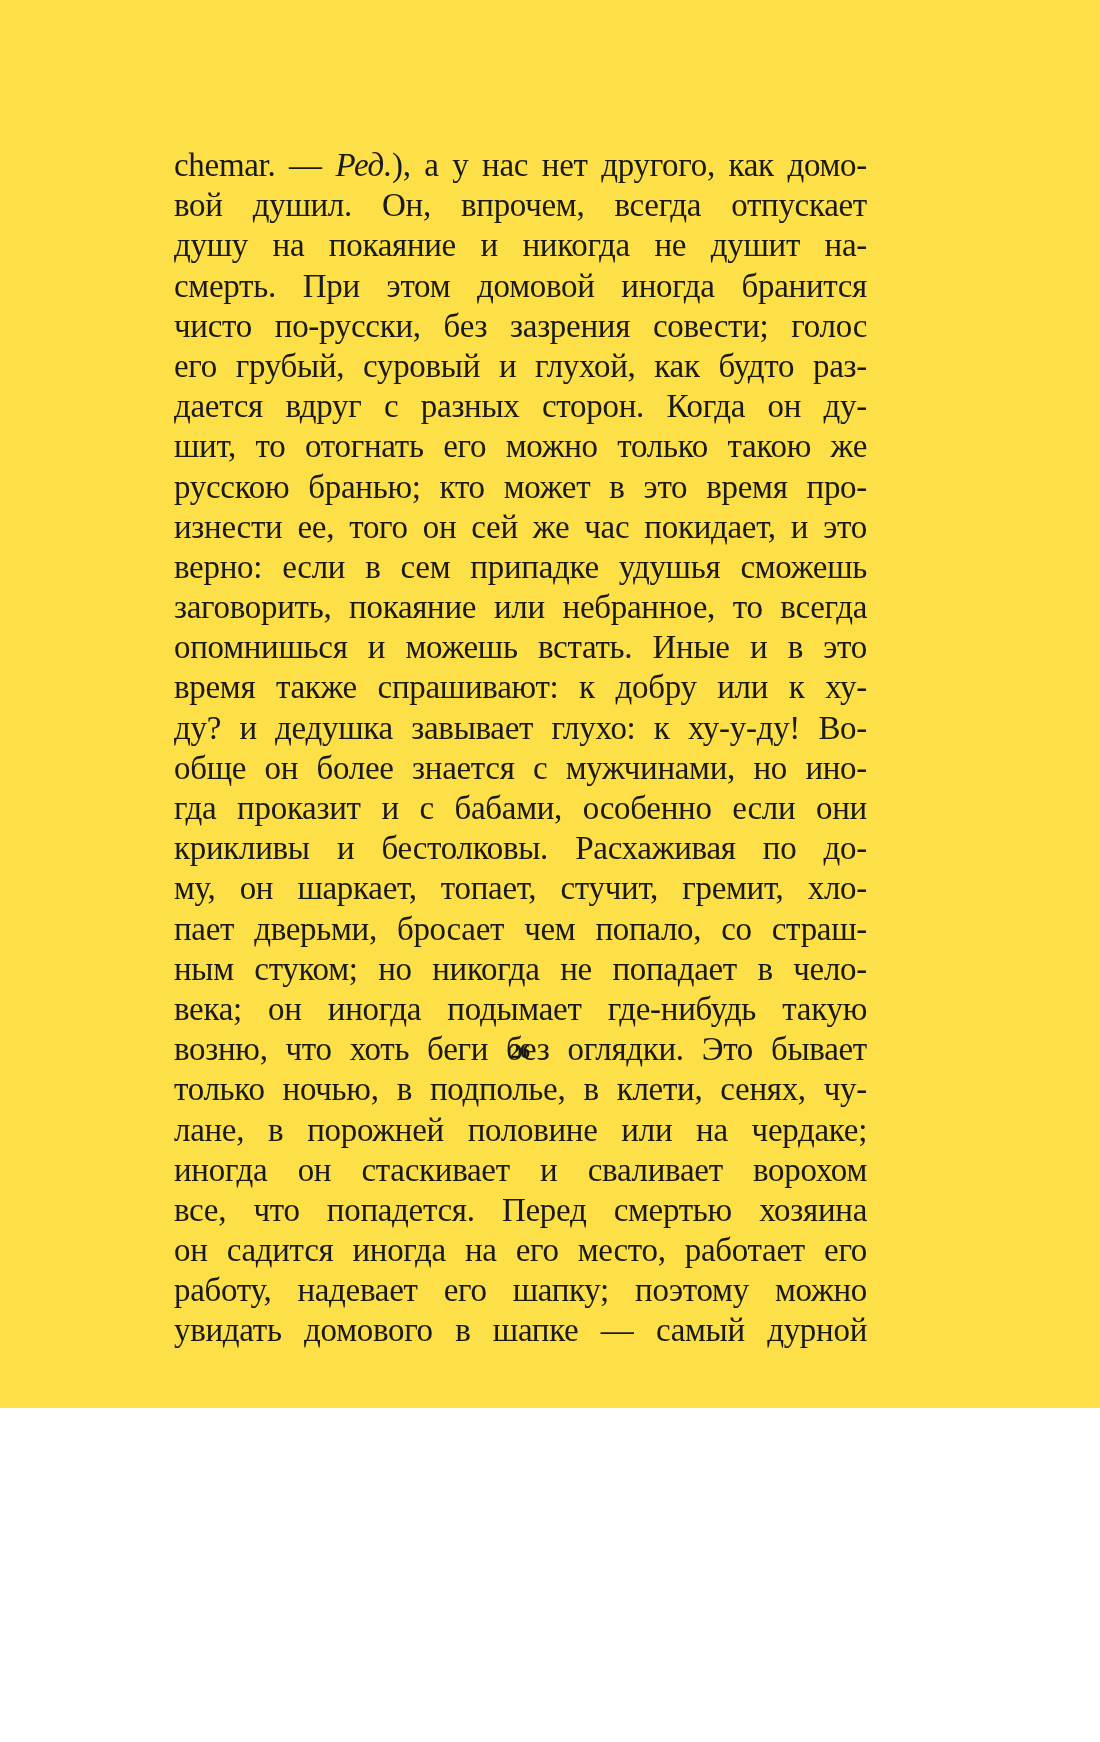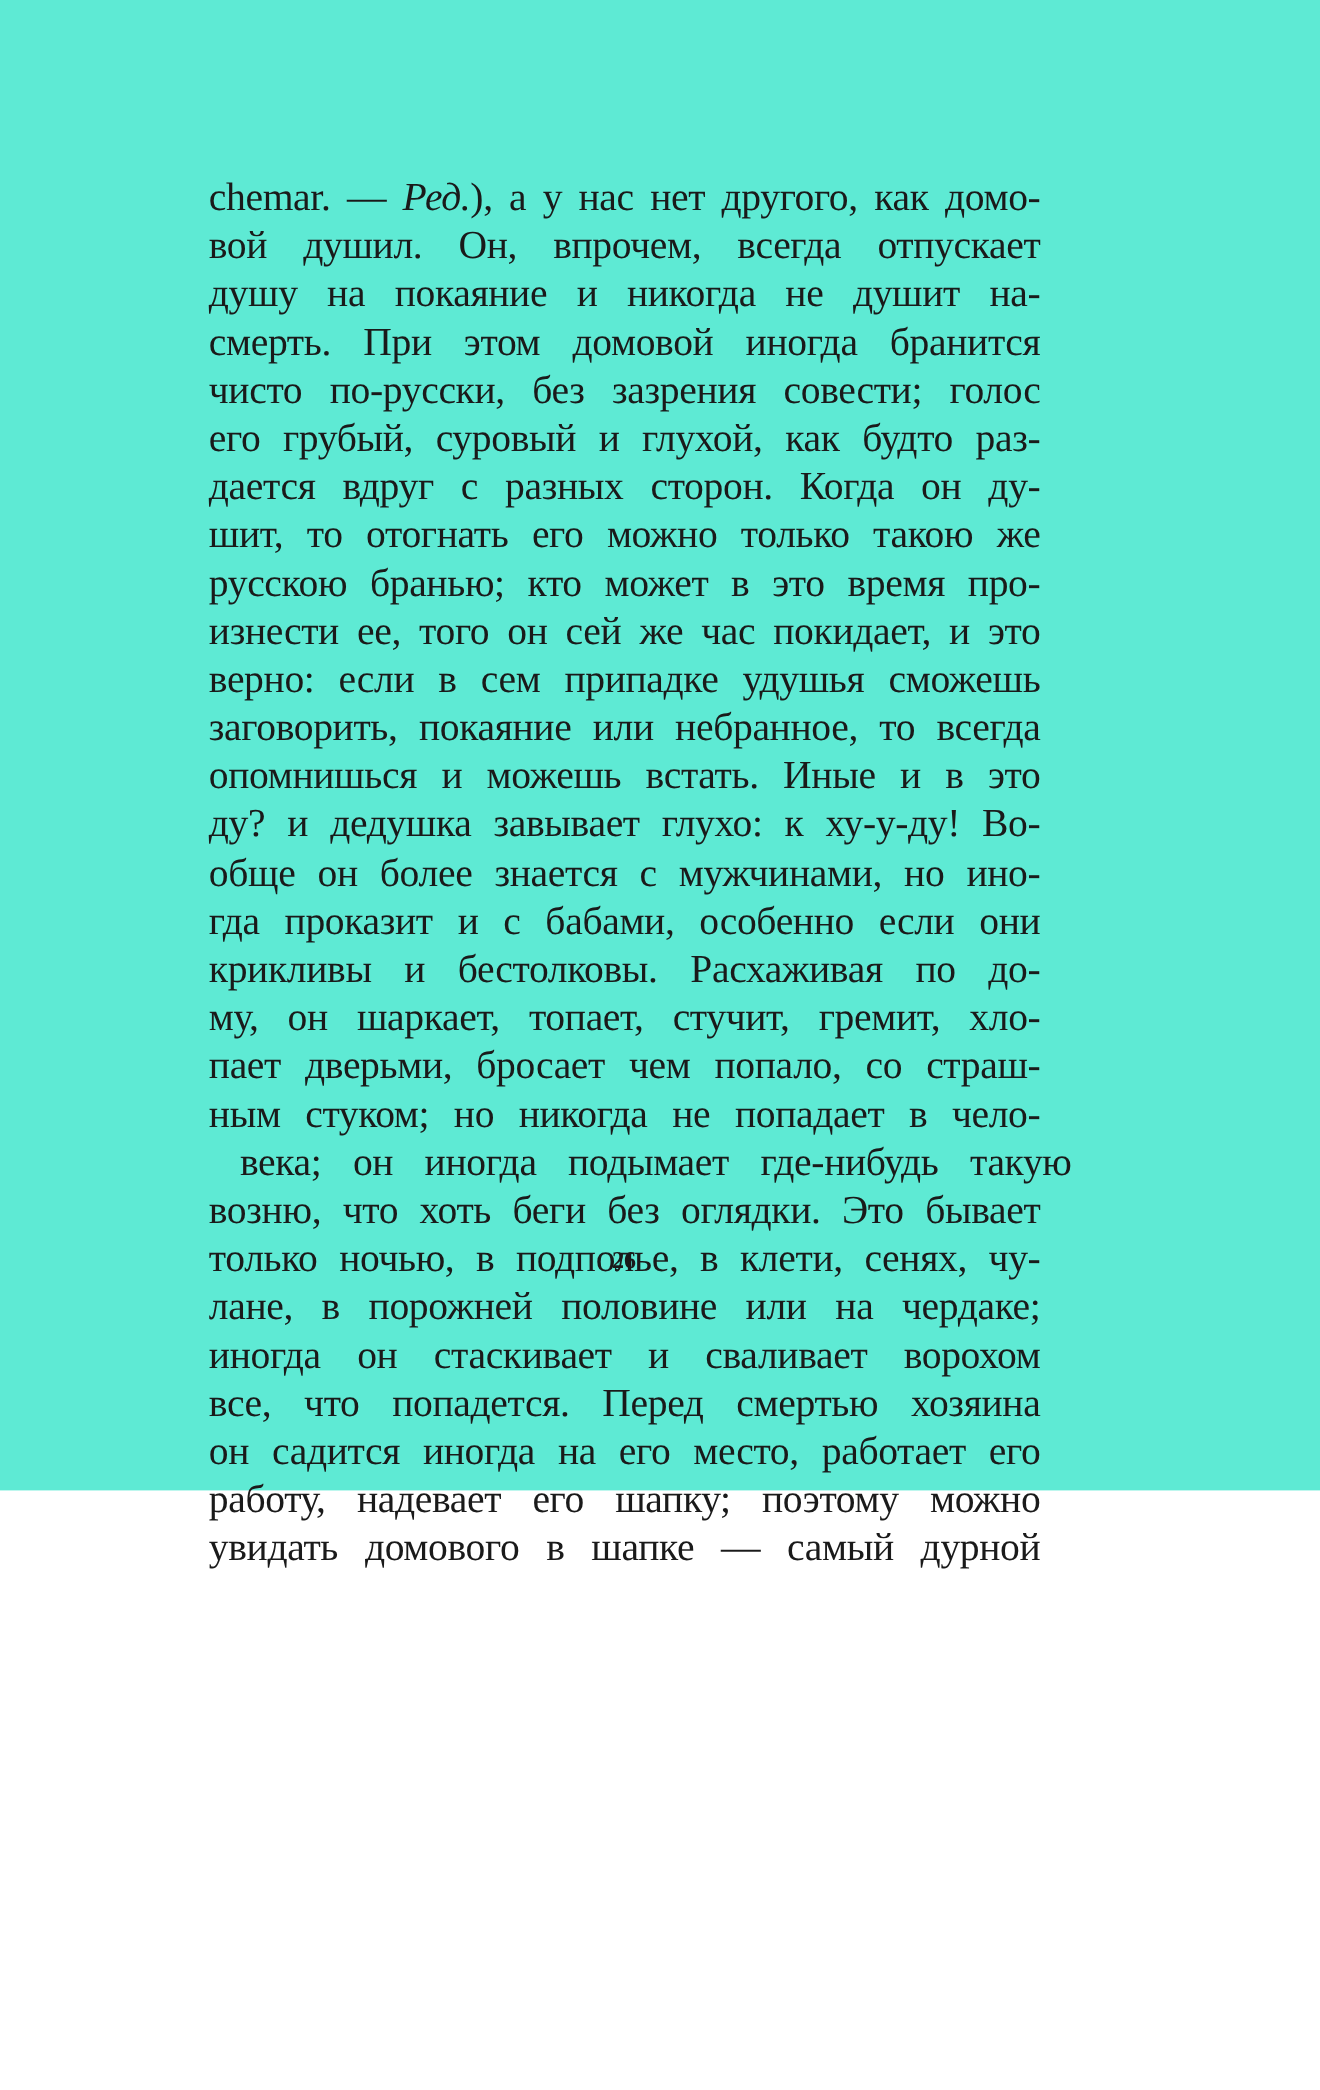--- a/index.html
+++ b/index.html
@@ -1,17 +1,17 @@
 <!DOCTYPE html>
 <html><head>
   <meta charset="utf-8">
   <style>
     html, body { margin: 0; padding: 0; background: #ffffff; }
     body { width: 1100px; height: 1742px; position: relative; overflow: hidden; }
-    .page { position: absolute; left: 0; top: 0; width: 1100px; height: 1242px; background: #5eead4; }
+    .page { position: absolute; left: 0; top: 0; width: 1100px; height: 1408px; background: #fde047; }
     .text-block {
       position: absolute;
       left: 174px;
       top: 145px;
       width: 693px;
       font-family: "Liberation Serif", "DejaVu Serif", serif;
       font-size: 33px;
       line-height: 40.2px;
       color: #1a1a1a;
     }
@@ -49,28 +49,29 @@
         <span class="line" style="display: block; width: 693px;">смерть. При этом домовой иногда бранится</span>
         <span class="line" style="display: block; width: 693px;">чисто по-русски, без зазрения совести; голос</span>
         <span class="line" style="display: block; width: 693px;">его грубый, суровый и глухой, как будто раз-</span>
         <span class="line" style="display: block; width: 693px;">дается вдруг с разных сторон. Когда он ду-</span>
         <span class="line" style="display: block; width: 693px;">шит, то отогнать его можно только такою же</span>
         <span class="line" style="display: block; width: 693px;">русскою бранью; кто может в это время про-</span>
         <span class="line" style="display: block; width: 693px;">изнести ее, того он сей же час покидает, и это</span>
         <span class="line" style="display: block; width: 693px;">верно: если в сем припадке удушья сможешь</span>
         <span class="line" style="display: block; width: 693px;">заговорить, покаяние или небранное, то всегда</span>
         <span class="line" style="display: block; width: 693px;">опомнишься и можешь встать. Иные и в это</span>
+        <span class="line" style="display: block; width: 693px;">время также спрашивают: к добру или к ху-</span>
         <span class="line" style="display: block; width: 693px;">ду? и дедушка завывает глухо: к ху-у-ду! Во-</span>
         <span class="line" style="display: block; width: 693px;">обще он более знается с мужчинами, но ино-</span>
         <span class="line" style="display: block; width: 693px;">гда проказит и с бабами, особенно если они</span>
         <span class="line" style="display: block; width: 693px;">крикливы и бестолковы. Расхаживая по до-</span>
         <span class="line" style="display: block; width: 693px;">му, он шаркает, топает, стучит, гремит, хло-</span>
         <span class="line" style="display: block; width: 693px;">пает дверьми, бросает чем попало, со страш-</span>
         <span class="line" style="display: block; width: 693px;">ным стуком; но никогда не попадает в чело-</span>
-        <span class="line" style="display: block; width: 693px; margin-left: 26px;">века; он иногда подымает где-нибудь такую</span>
+        <span class="line" style="display: block; width: 693px;">века; он иногда подымает где-нибудь такую</span>
         <span class="line" style="display: block; width: 693px;">возню, что хоть беги без оглядки. Это бывает</span>
         <span class="line" style="display: block; width: 693px;">только ночью, в подполье, в клети, сенях, чу-</span>
         <span class="line" style="display: block; width: 693px;">лане, в порожней половине или на чердаке;</span>
         <span class="line" style="display: block; width: 693px;">иногда он стаскивает и сваливает ворохом</span>
         <span class="line" style="display: block; width: 693px;">все, что попадется. Перед смертью хозяина</span>
         <span class="line" style="display: block; width: 693px;">он садится иногда на его место, работает его</span>
         <span class="line" style="display: block; width: 693px;">работу, надевает его шапку; поэтому можно</span>
         <span class="line" style="display: block; width: 693px;">увидать домового в шапке — самый дурной</span>
       </div>
   </div>

